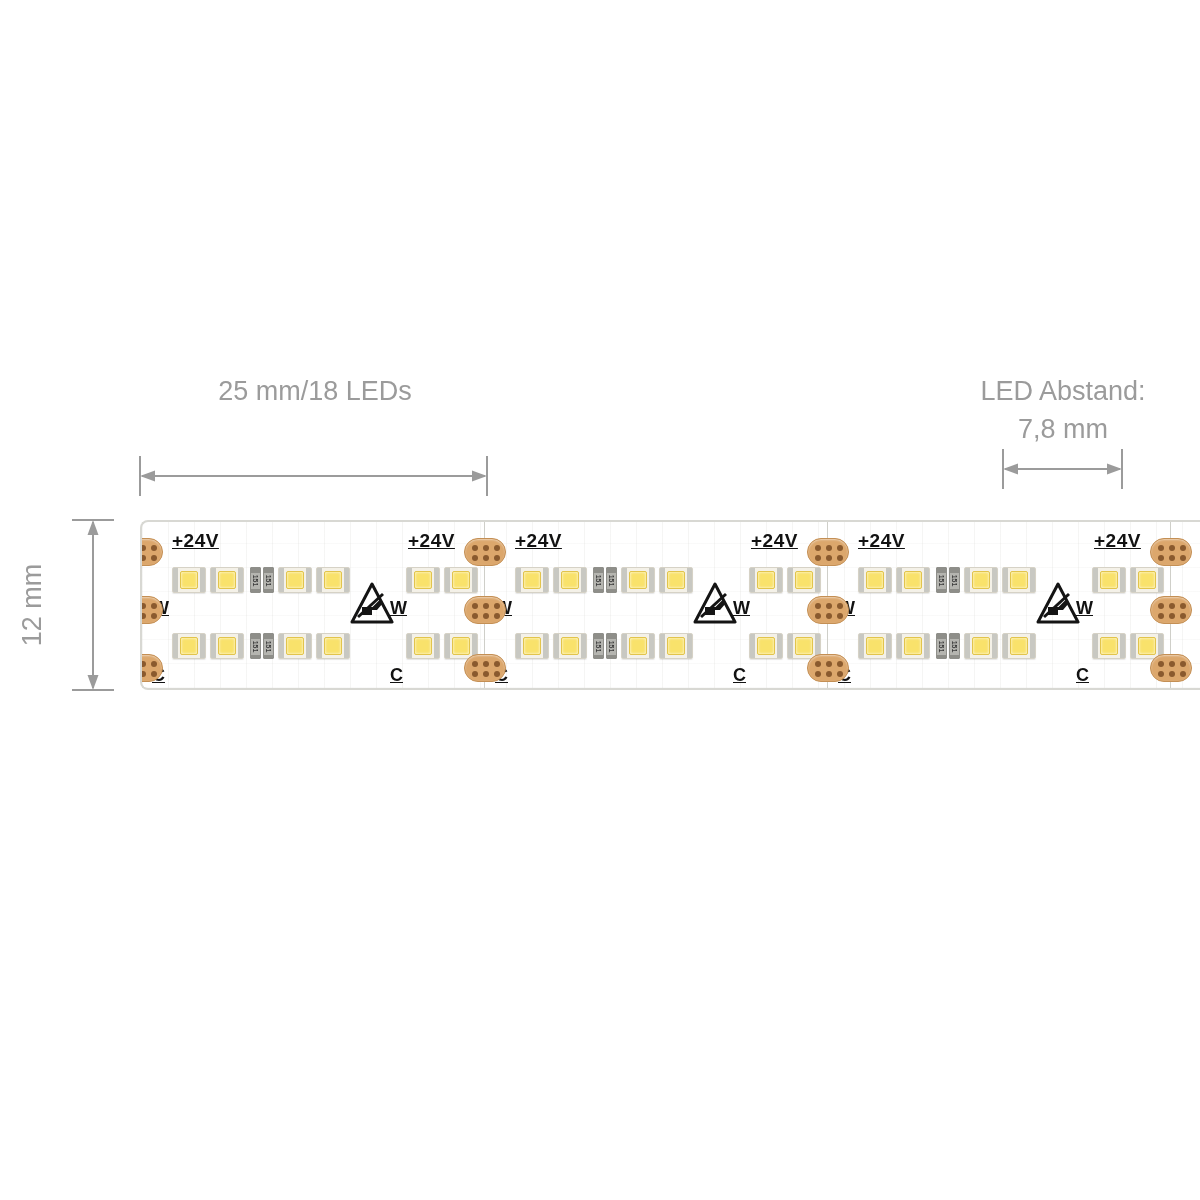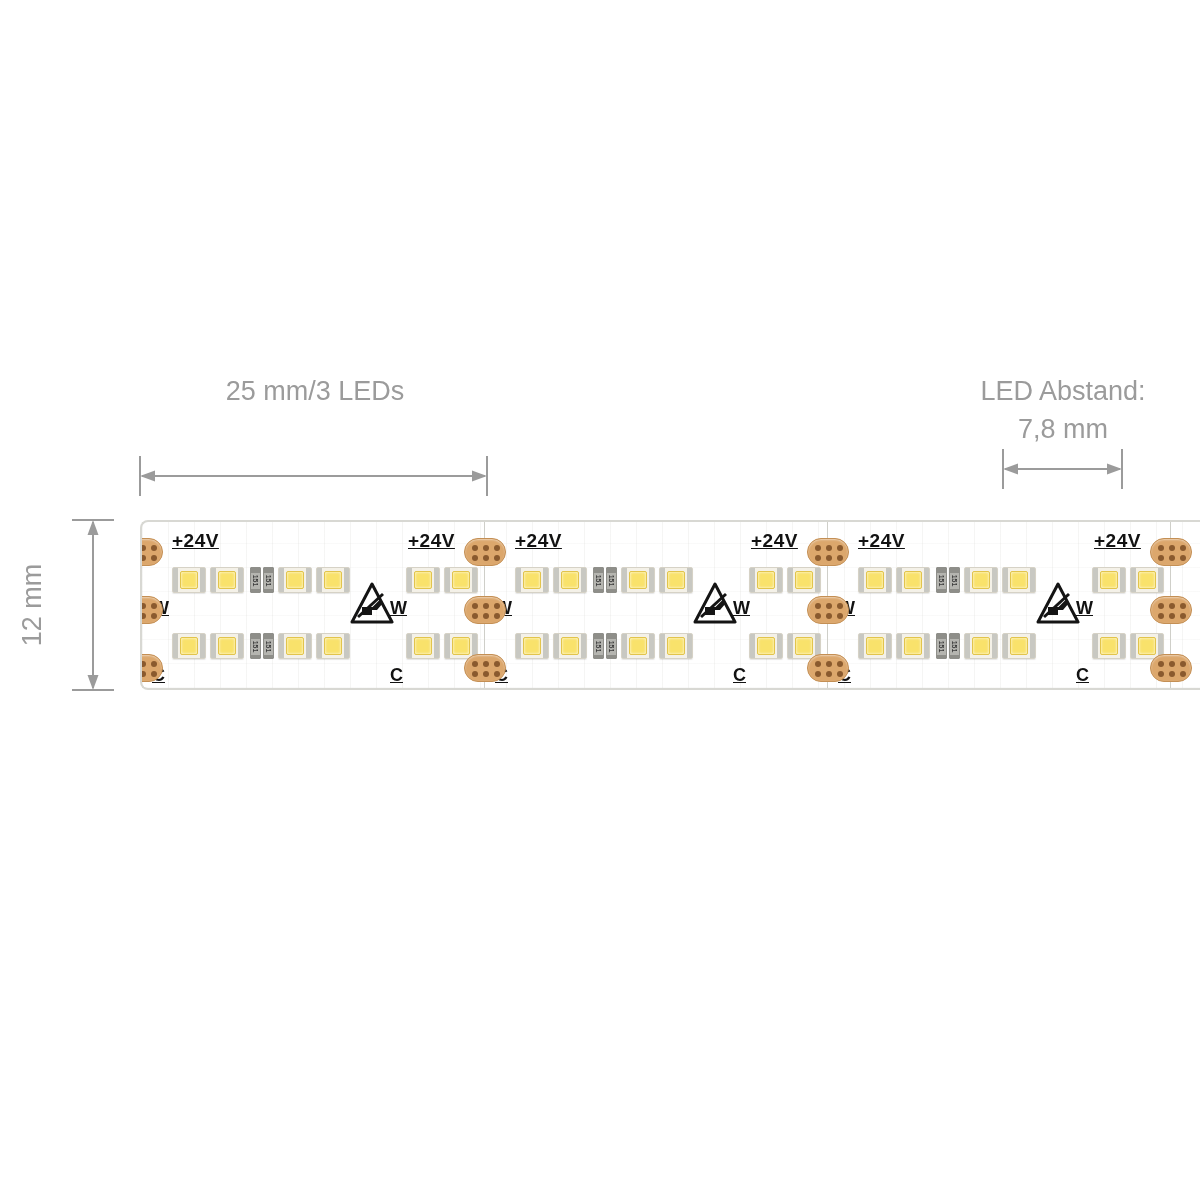--- a/index.html
+++ b/index.html
@@ -132,21 +132,21 @@
   }
 
   .esd { position: absolute; width: 44px; height: 46px; }
 </style>
 </head>
 <body>
 
 <div class="canvas">
 
   <div class="dim-text" style="left:140px; top:372px; width:350px;">
-    <div>25 mm/3 LEDs</div>
+    <div>25 mm/18 LEDs</div>
   </div>
 
   <div class="dim-text" style="left:888px; top:372px; width:350px;">
     <div>LED Abstand:</div>
     <div>7,8 mm</div>
   </div>
 
   <svg class="dim-arrow" style="left:130px; top:450px;" width="370" height="52" viewBox="0 0 370 52">
     <line x1="10" y1="6" x2="10" y2="46"></line>
     <line x1="357" y1="6" x2="357" y2="46"></line>

